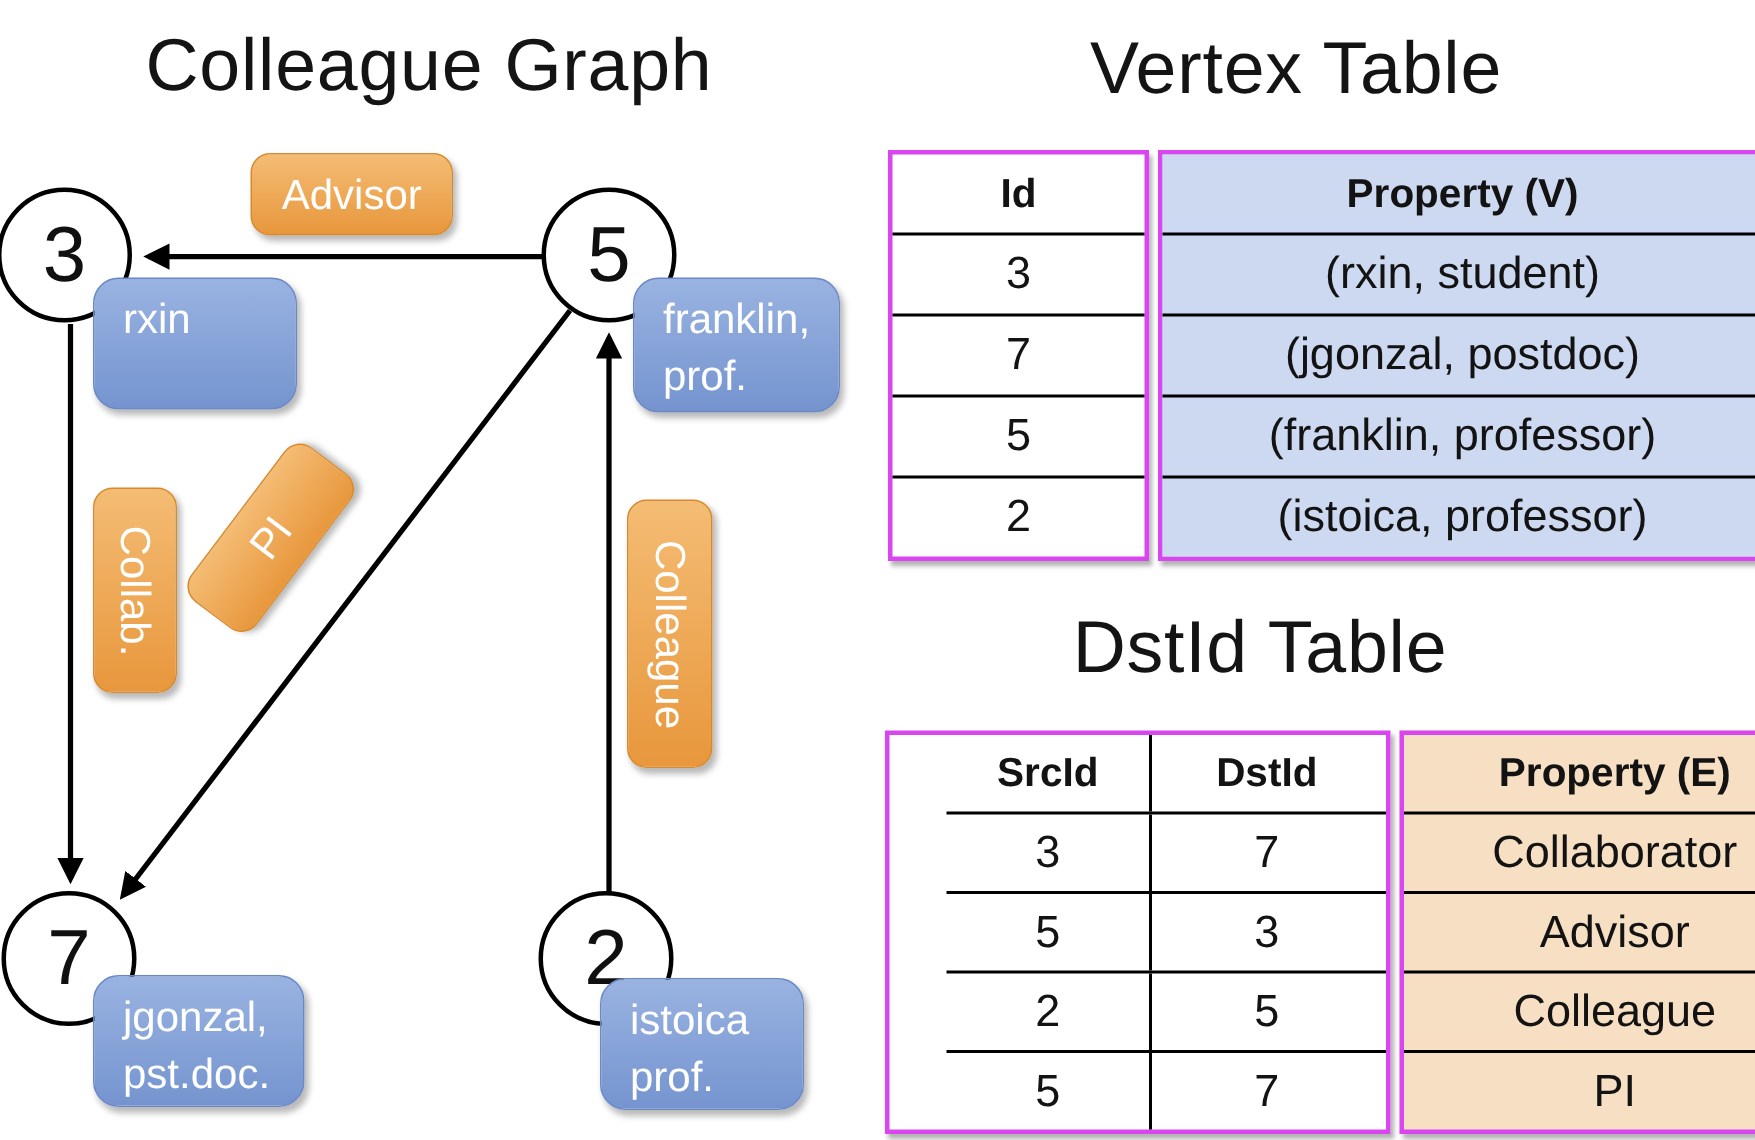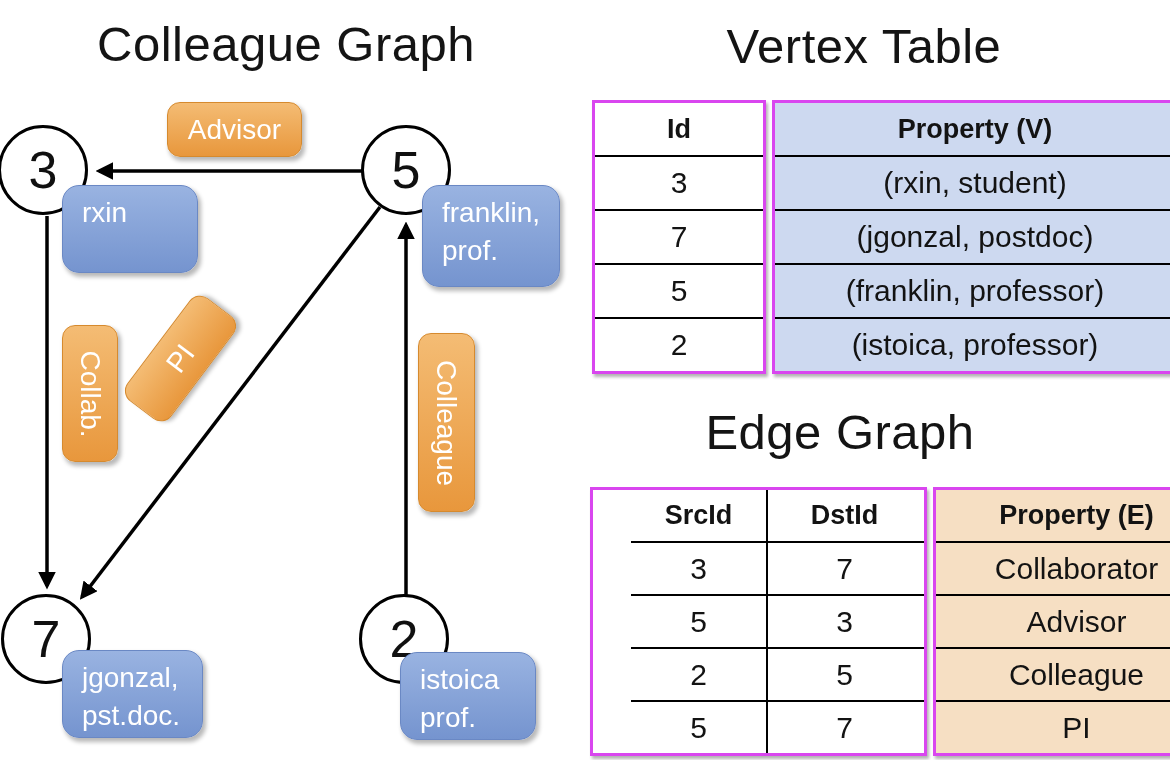--- a/index.html
+++ b/index.html
@@ -28,21 +28,21 @@
   #node7{left:1px;top:594px;}
   #node2{left:359px;top:594px;}
 
   .vtag{
     position:absolute;box-sizing:border-box;border-radius:17px;
     background:linear-gradient(#99b3e1,#7594cf);
     border:1.5px solid #6a88c4;color:#fff;font-size:28px;line-height:1.34;
     padding:8px 6px 8px 19px;box-shadow:2.5px 3.5px 4px rgba(0,0,0,0.28);
   }
   #tag-rxin{left:62px;top:185px;width:136px;height:88px;}
-  #tag-franklin{left:422px;top:185px;width:138px;height:102px;}
+  #tag-franklin{left:422px;top:185px;width:138px;height:90px;}
   #tag-jgonzal{left:62px;top:650px;width:141px;height:88px;}
   #tag-istoica{left:400px;top:652px;width:136px;height:88px;}
 
   .etag{
     position:absolute;box-sizing:border-box;border-radius:13px;
     background:linear-gradient(#f4bc74,#e8973c);
     border:1.5px solid #d68a2e;color:#fff;font-size:28px;
     display:flex;align-items:center;justify-content:center;
     box-shadow:2.5px 3.5px 4px rgba(0,0,0,0.28);white-space:nowrap;
   }
@@ -76,21 +76,21 @@
   #ed-main .trow .cell + .cell{border-left:2.5px solid #000;}
   #ed-prop{width:281px;background:#f6dfc3;}
 </style>
 </head>
 <body>
 
 <div class="slide">
 
   <div class="big-title" id="t-graph">Colleague Graph</div>
   <div class="big-title" id="t-vertex">Vertex Table</div>
-  <div class="big-title" id="t-edge">Edge Graph</div>
+  <div class="big-title" id="t-edge">DstId Table</div>
 
   <svg id="edges-svg" viewBox="0 0 580 760">
     <defs>
       <marker id="arrow" viewBox="0 0 10 10" refX="8" refY="5" markerWidth="5" markerHeight="5" orient="auto-start-reverse">
         <path d="M0,0 L10,5 L0,10 z" fill="#000"></path>
       </marker>
     </defs>
     <line x1="362" y1="171" x2="99" y2="171" stroke="#000" stroke-width="3.5" marker-end="url(#arrow)"></line>
     <line x1="47" y1="216" x2="47" y2="586" stroke="#000" stroke-width="3.5" marker-end="url(#arrow)"></line>
     <line x1="380" y1="207" x2="82" y2="597" stroke="#000" stroke-width="3.5" marker-end="url(#arrow)"></line>

